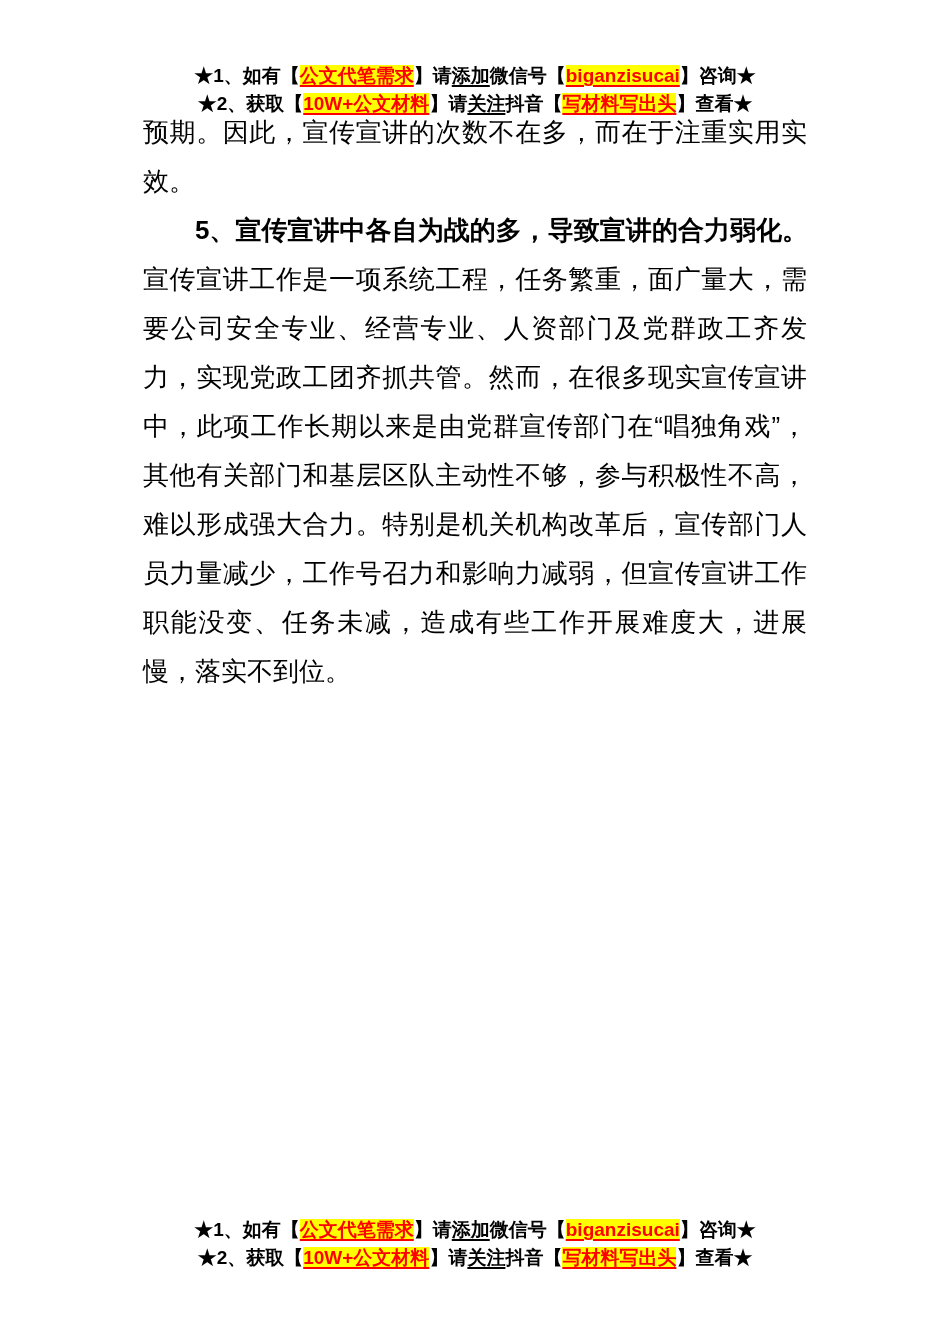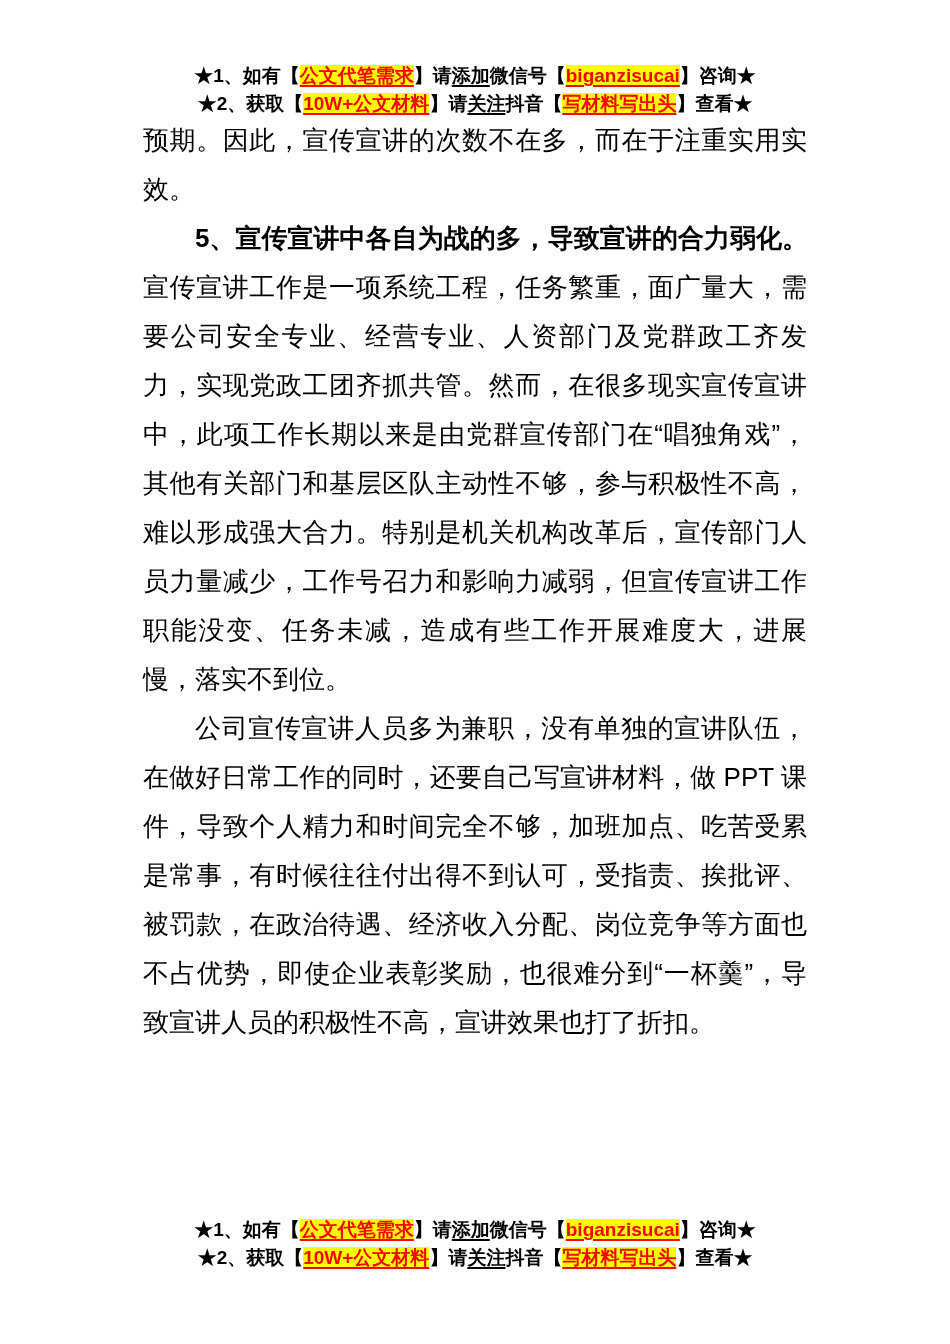--- a/index.html
+++ b/index.html
@@ -37,21 +37,21 @@
     .promo .ul {
       text-decoration: underline;
       text-decoration-color: #000000;
       text-underline-offset: 3px;
       text-decoration-thickness: 2px;
     }
     
     .doc {
       position: absolute;
       left: 143px;
-      top: 116px;
+      top: 108px;
       width: 664px;
       font-size: 26px;
       line-height: 49px;
       text-align: justify;
       text-justify: inter-ideograph;
       color: #000000;
     }
     .doc p { margin: 0; }
     .doc .indent { text-indent: 2em; }
     .doc .bold { font-weight: 700; }
@@ -64,21 +64,20 @@
 <div class="page">
 
   <div class="promo promo-header">
     <div class="promo-line"><span>★1、如有【</span><span class="hl">公文代笔需求</span><span>】请</span><span class="ul">添加</span><span>微信号【</span><span class="hl">biganzisucai</span><span>】咨询★</span></div>
     <div class="promo-line"><span>★2、获取【</span><span class="hl">10W+公文材料</span><span>】请</span><span class="ul">关注</span><span>抖音【</span><span class="hl">写材料写出头</span><span>】查看★</span></div>
   </div>
 
   <div class="doc">
     <p class="para">预期。因此，宣传宣讲的次数不在多，而在于注重实用实效。</p>
     <p class="para indent"><span class="bold tight">5、宣传宣讲中各自为战的多，导致宣讲的合力弱化。</span><span>宣传宣讲工作是一项系统工程，任务繁重，面广量大，需要公司安全专业、经营专业、人资部门及党群政工齐发力，实现党政工团齐抓共管。然而，在很多现实宣传宣讲中，此项工作长期以来是由党群宣传部门在“唱独角戏”，其他有关部门和基层区队主动性不够，参与积极性不高，难以形成强大合力。特别是机关机构改革后，宣传部门人员力量减少，工作号召力和影响力减弱，但宣传宣讲工作职能没变、任务未减，造成有些工作开展难度大，进展慢，落实不到位。</span></p>
-    <p class="para indent">公司宣传宣讲人员多为兼职，没有单独的宣讲队伍，在做好日常工作的同时，还要自己写宣讲材料，做 PPT 课件，导致个人精力和时间完全不够，加班加点、吃苦受累是常事，有时候往往付出得不到认可，受指责、挨批评、被罚款，在政治待遇、经济收入分配、岗位竞争等方面也不占优势，即使企业表彰奖励，也很难分到“一杯羹”，导致宣讲人员的积极性不高，宣讲效果也打了折扣。</p>
   </div>
 
   <div class="promo promo-footer">
     <div class="promo-line"><span>★1、如有【</span><span class="hl">公文代笔需求</span><span>】请</span><span class="ul">添加</span><span>微信号【</span><span class="hl">biganzisucai</span><span>】咨询★</span></div>
     <div class="promo-line"><span>★2、获取【</span><span class="hl">10W+公文材料</span><span>】请</span><span class="ul">关注</span><span>抖音【</span><span class="hl">写材料写出头</span><span>】查看★</span></div>
   </div>
 
 </div>
 
 </body></html>

